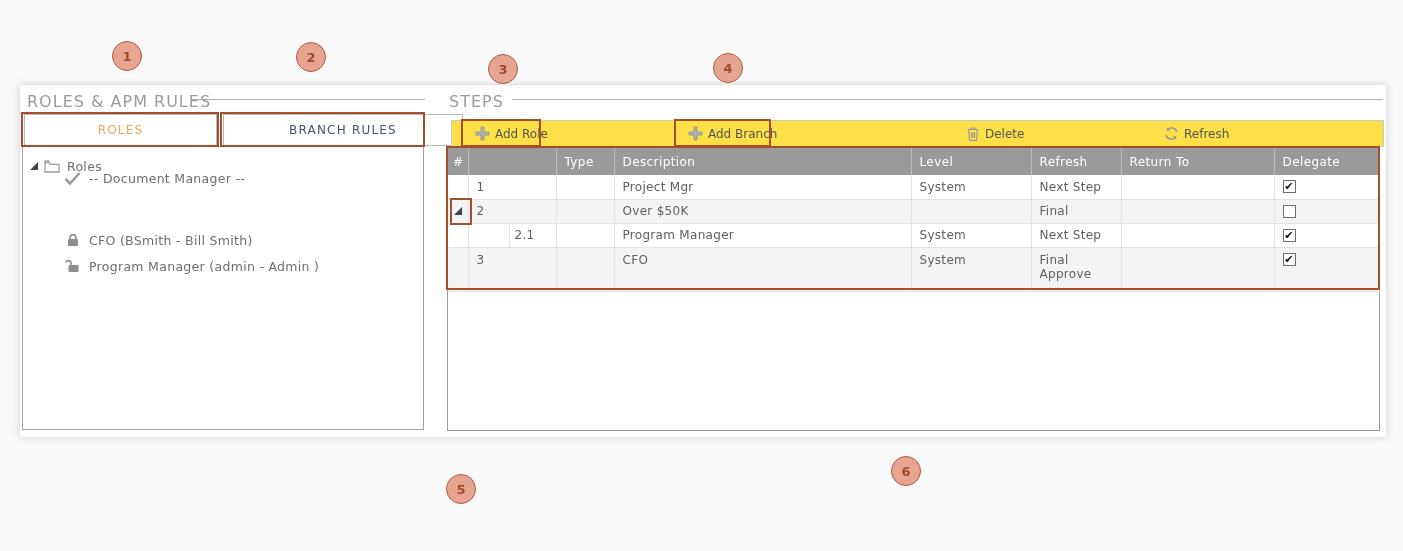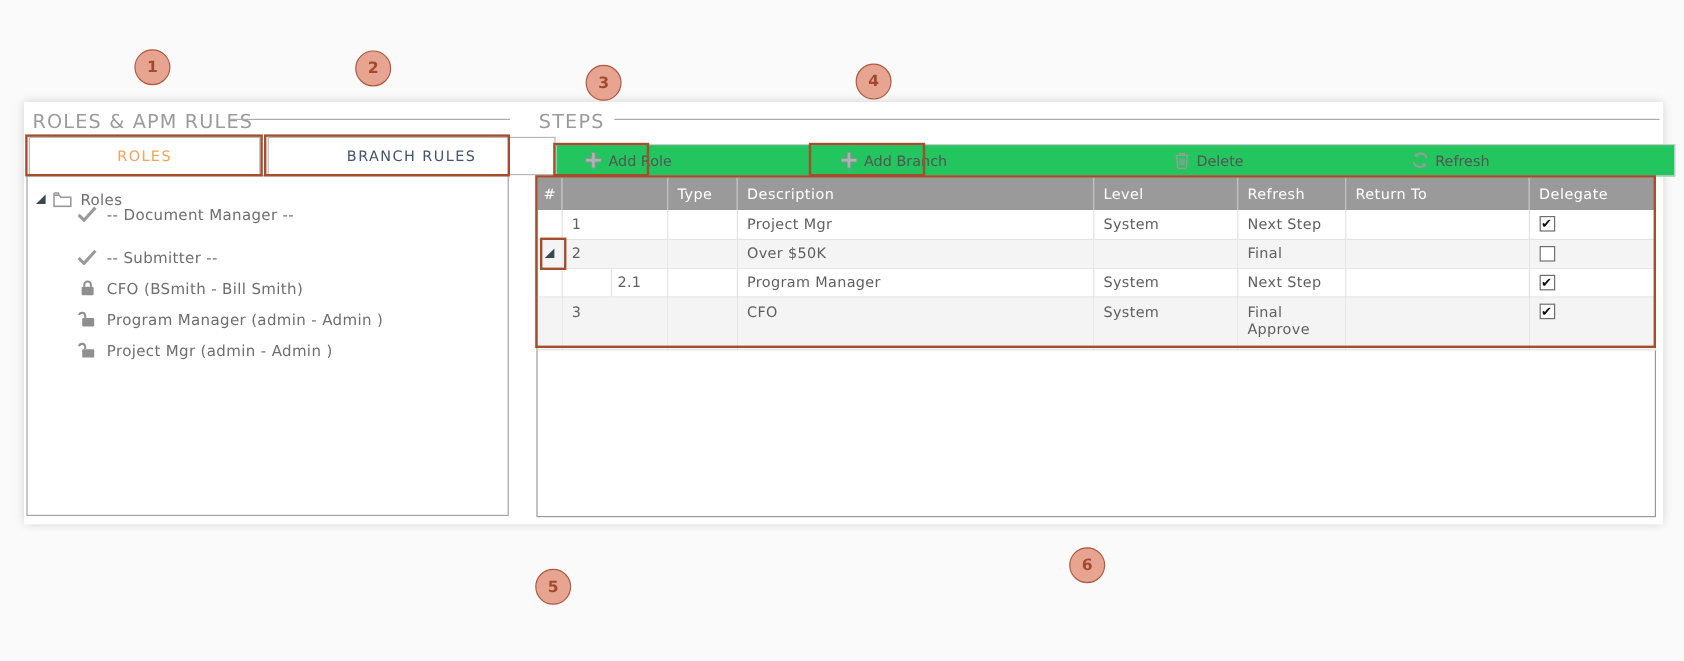--- a/index.html
+++ b/index.html
@@ -46,22 +46,22 @@
   .tree-item-4 { top:108px; } .tree-item-5 { top:134px; }
   .tree-label { font-size:12.5px; color:#6e6e6e; letter-spacing:0.3px; white-space:nowrap; }
   .tw-exp { margin-left:7px; width:0; height:0;
     border-left:8px solid transparent; border-bottom:8px solid #3d4754; }
   .tw-folder { margin-left:6px; margin-right:7px; }
   .tree-icon { margin-left:41px; margin-right:8px; width:17px; display:flex; justify-content:center; }
 
   
   .steps-panel { position:absolute; left:447px; top:120px; width:933px; height:311px; }
   .toolbar {
-    position:absolute; left:16px; top:0; width:933px; height:27px;
-    background:#22c55e; border:1px solid #c9c9c9;
+    position:absolute; left:4px; top:0; width:933px; height:27px;
+    background:#fde047; border:1px solid #c9c9c9;
   }
   .tb-btn {
     position:absolute; top:0; height:25px; display:flex; align-items:center; gap:5px;
     font-size:12px; color:#555; cursor:pointer; white-space:nowrap;
   }
   .tb-add-role   { left:23px; }
   .tb-add-branch { left:236px; }
   .tb-delete     { left:514px; }
   .tb-refresh    { left:712px; }
 
@@ -154,28 +154,20 @@
 
   <div class="tree-row tree-item-1">
     <span class="tree-icon">
       <svg width="17" height="13" viewBox="0 0 17 13">
           <path d="M1.5 7 L6 11.5 L15.5 1" fill="none" stroke="#9a9a9a" stroke-width="2.6"></path>
         </svg>
     </span>
     <span class="tree-label">-- Document Manager --</span>
   </div>
 
-  <div class="tree-row tree-item-2">
-    <span class="tree-icon">
-      <svg width="17" height="13" viewBox="0 0 17 13">
-          <path d="M1.5 7 L6 11.5 L15.5 1" fill="none" stroke="#9a9a9a" stroke-width="2.6"></path>
-        </svg>
-    </span>
-    <span class="tree-label">-- Submitter --</span>
-  </div>
 
   <div class="tree-row tree-item-4">
     <span class="tree-icon">
       <svg width="15" height="14" viewBox="0 0 15 14">
         <rect x="3.5" y="6" width="10" height="7" rx="1" fill="#8f8f8f"></rect>
         <path d="M6 6 V3.9 a2.6 2.6 0 0 0 -5.1 -0.4" fill="none" stroke="#8f8f8f" stroke-width="1.7"></path>
       </svg>
     </span>
     <span class="tree-label">Program Manager (admin - Admin )</span>
   </div>
@@ -183,29 +175,20 @@
   <div class="tree-row tree-item-3">
     <span class="tree-icon">
       <svg width="14" height="14" viewBox="0 0 14 14">
         <rect x="2" y="6" width="10" height="7" rx="1" fill="#8f8f8f"></rect>
         <path d="M4.2 6 V4.4 a2.8 2.8 0 0 1 5.6 0 V6" fill="none" stroke="#8f8f8f" stroke-width="1.7"></path>
       </svg>
     </span>
     <span class="tree-label">CFO (BSmith - Bill Smith)</span>
   </div>
 
-  <div class="tree-row tree-item-5">
-    <span class="tree-icon">
-      <svg width="15" height="14" viewBox="0 0 15 14">
-        <rect x="3.5" y="6" width="10" height="7" rx="1" fill="#8f8f8f"></rect>
-        <path d="M6 6 V3.9 a2.6 2.6 0 0 0 -5.1 -0.4" fill="none" stroke="#8f8f8f" stroke-width="1.7"></path>
-      </svg>
-    </span>
-    <span class="tree-label">Project Mgr (admin - Admin )</span>
-  </div>
 </div>
 
 <div class="steps-panel">
   <div class="toolbar">
     <div class="tb-btn tb-add-role">
       <span>
         <svg width="15" height="15" viewBox="0 0 15 15">
           <path d="M6 1 h3 v5 h5 v3 h-5 v5 h-3 v-5 h-5 v-3 h5 Z" fill="#aeb2b5" stroke="#8d9194" stroke-width="0.8"></path>
         </svg>
       </span>

